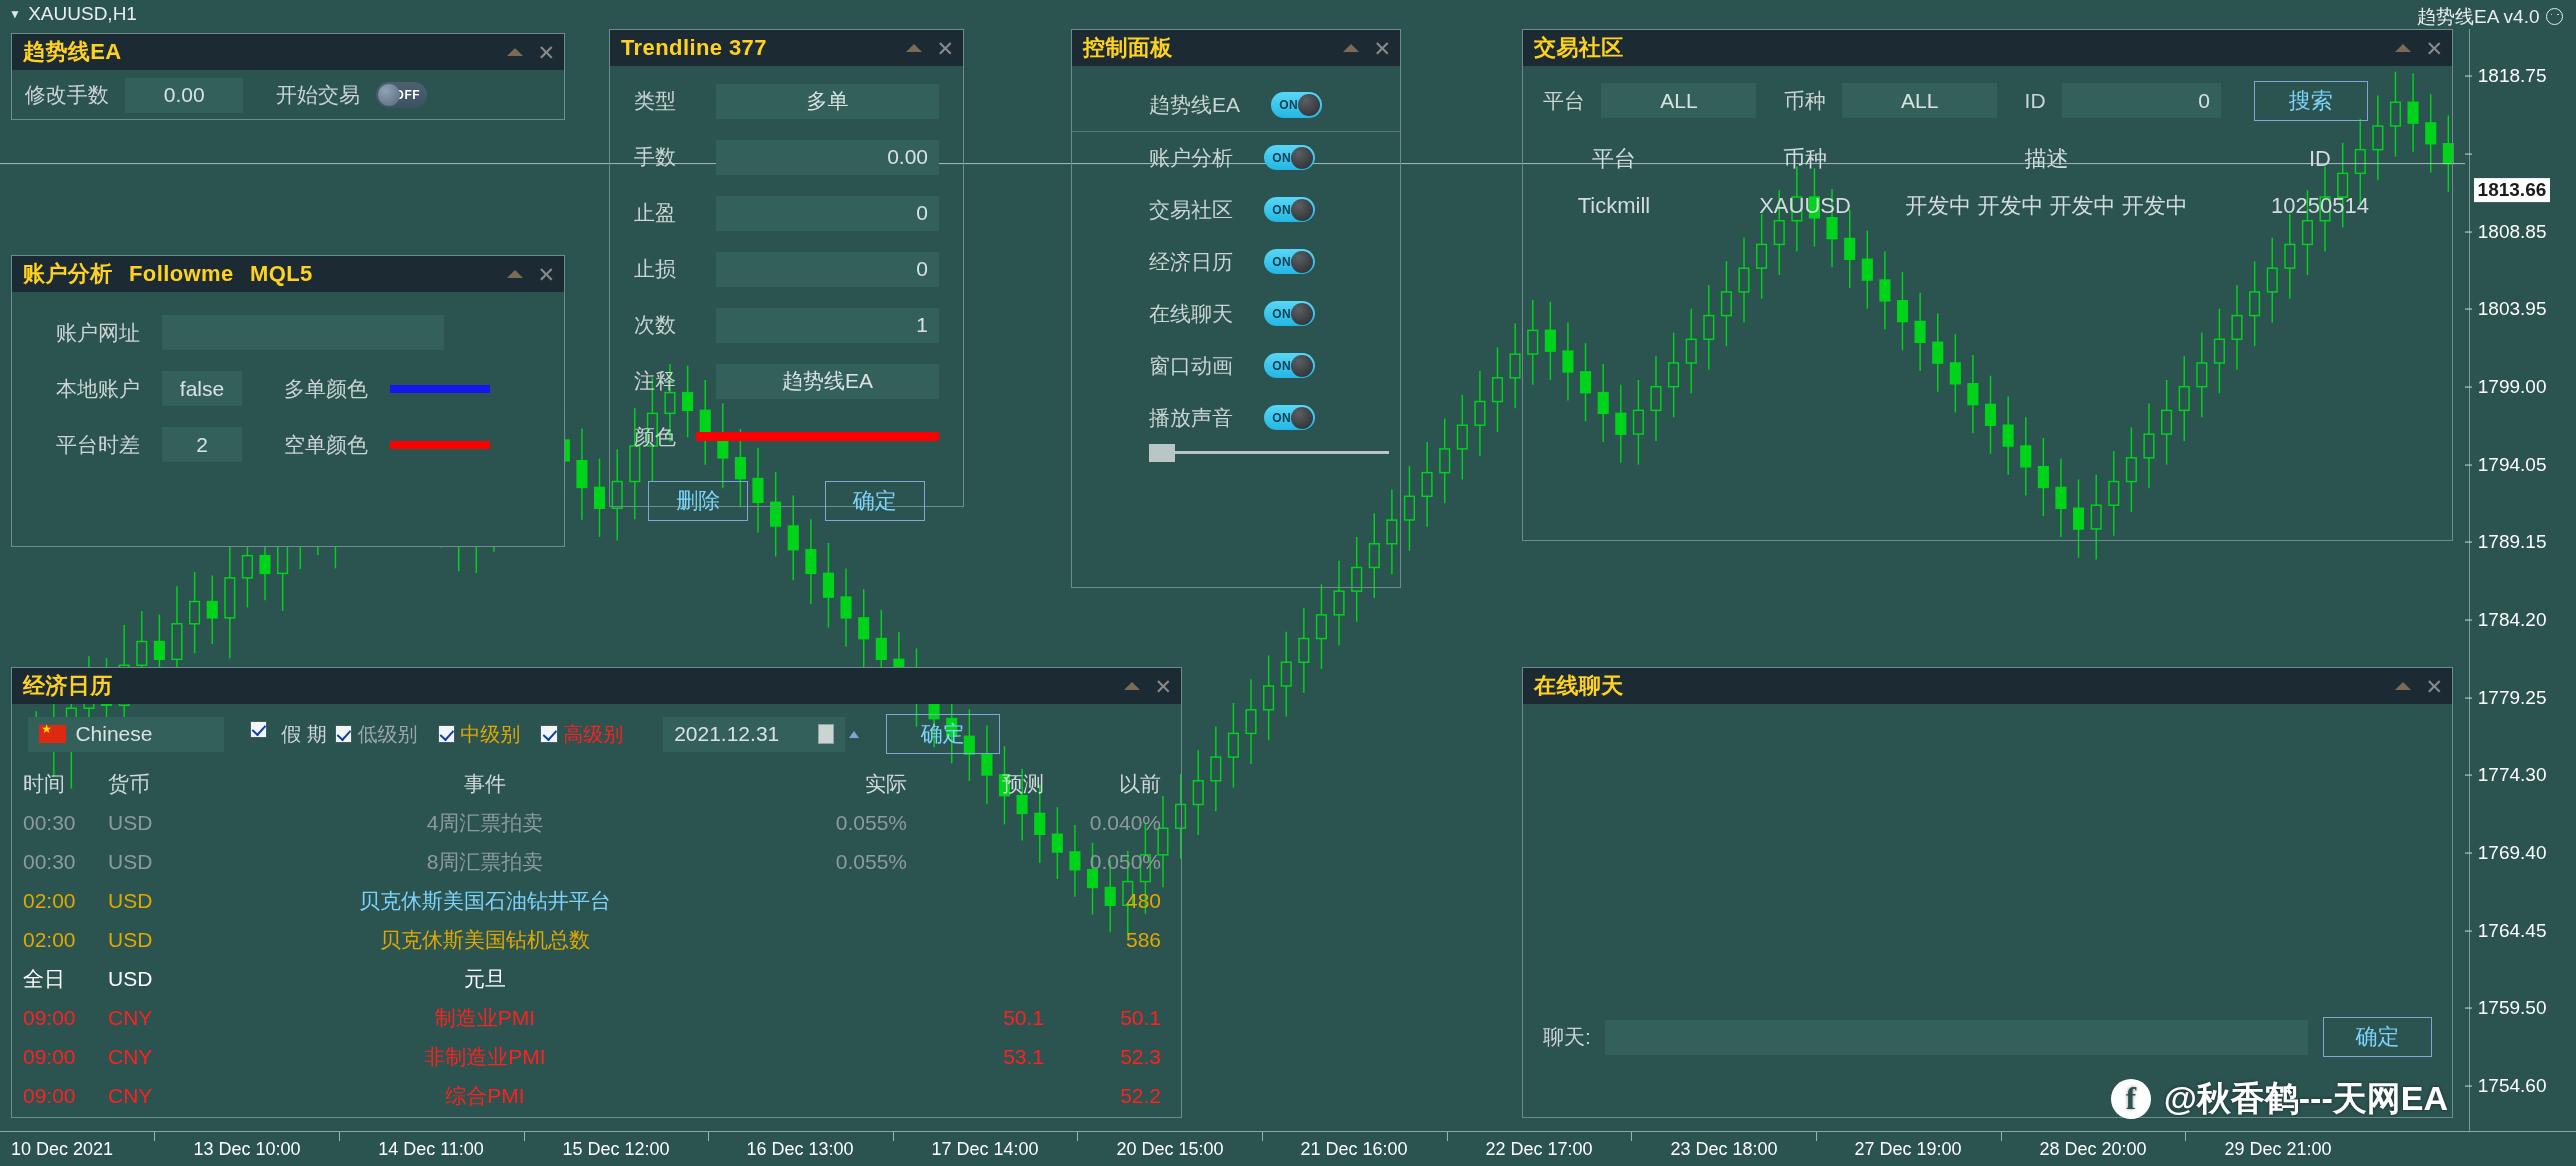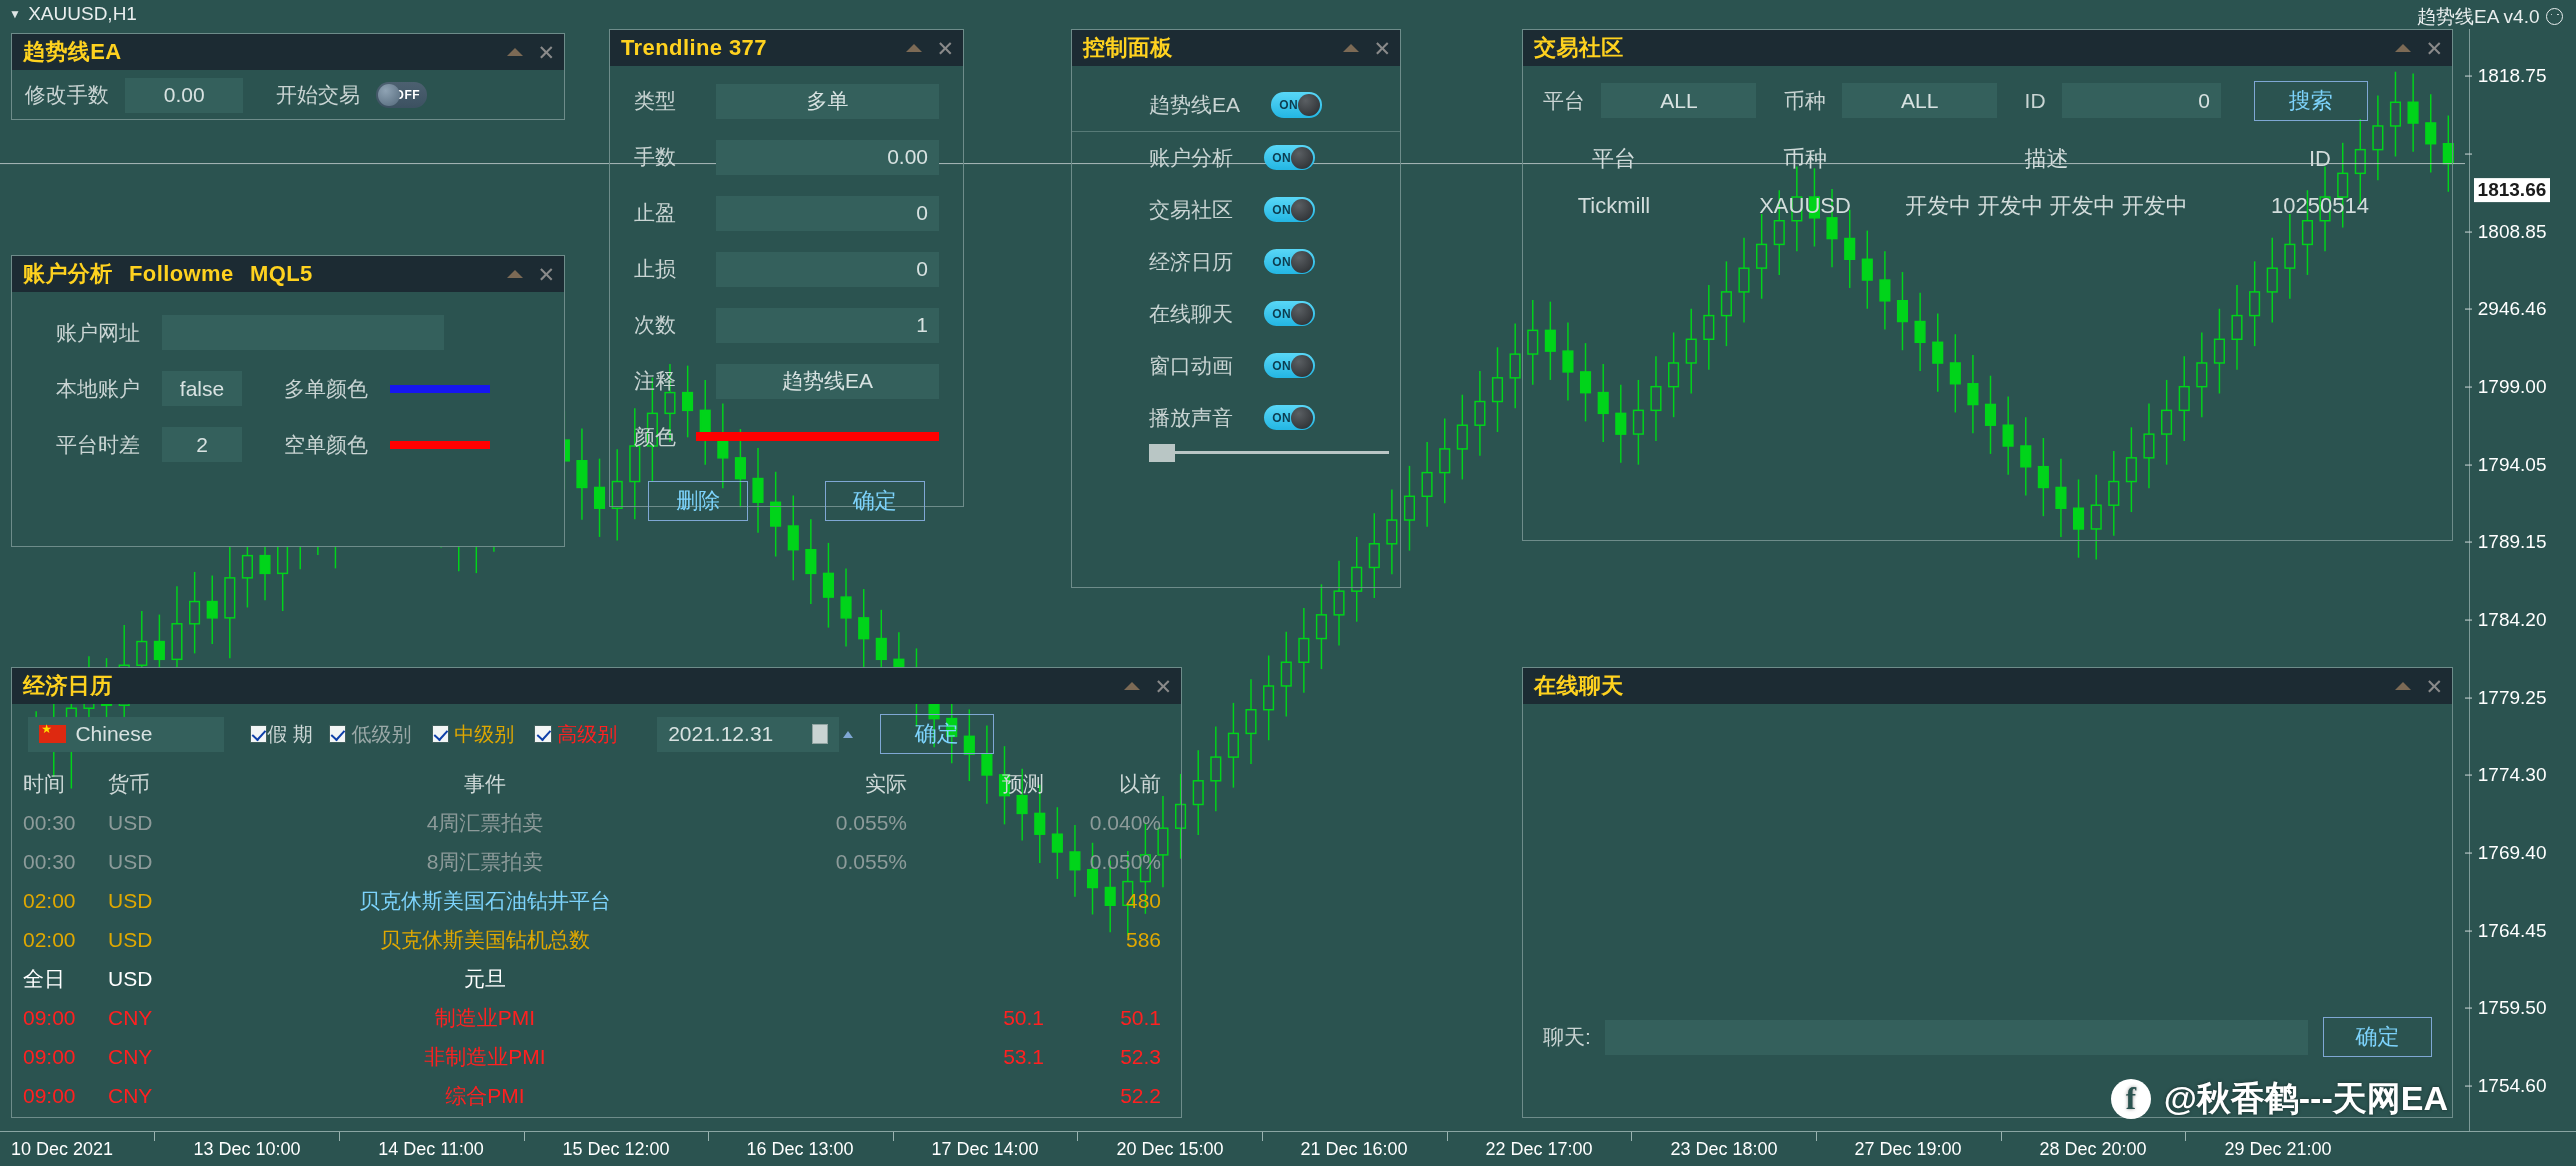--- a/index.html
+++ b/index.html
@@ -464,21 +464,21 @@
   <div class="price-axis">
     <div class="axis-vline"></div>
     <div id="price-ticks">
         <div class="axis-dash" style="top: 47px;"></div>
         <div class="tick" style="top: 47px;">1818.75</div>
         <div class="axis-dash" style="top: 125px;"></div>
         <div class="tick current" style="top: 125px; margin-top: 36px;">1813.66</div>
         <div class="axis-dash" style="top: 203px;"></div>
         <div class="tick" style="top: 203px;">1808.85</div>
         <div class="axis-dash" style="top: 280px;"></div>
-        <div class="tick" style="top: 280px;">2946.46</div>
+        <div class="tick" style="top: 280px;">1803.95</div>
         <div class="axis-dash" style="top: 358px;"></div>
         <div class="tick" style="top: 358px;">1799.00</div>
         <div class="axis-dash" style="top: 436px;"></div>
         <div class="tick" style="top: 436px;">1794.05</div>
         <div class="axis-dash" style="top: 513px;"></div>
         <div class="tick" style="top: 513px;">1789.15</div>
         <div class="axis-dash" style="top: 591px;"></div>
         <div class="tick" style="top: 591px;">1784.20</div>
         <div class="axis-dash" style="top: 669px;"></div>
         <div class="tick" style="top: 669px;">1779.25</div>
@@ -724,21 +724,21 @@
         <span class="btn-min"></span>
         <span class="btn-close">✕</span>
       </div>
     </div>
     <div class="row" style="height:60px; padding:0 16.4px; gap:0;">
       <div class="field" style="width:196px; gap:9px;">
         <span class="flagcn"></span>
         <span>Chinese</span>
       </div>
       <div id="cal-filters" style="display:flex; align-items:center; gap:0; margin-left:25.5px;">
-          <div style="display: flex; align-items: center; gap: 0; margin-right: 16px;">
+          <div style="display: flex; gap: 14px; margin-right: 8px;">
             <span class="cbx"></span>
             <span class="lbl" style="color: rgb(207, 217, 216); font-size: 20px;">假 期</span>
           </div>
           <div style="display: flex; align-items: center; gap: 5.5px; margin-right: 20px;">
             <span class="cbx"></span>
             <span class="lbl" style="color: rgb(154, 168, 167); font-size: 20px;">低级别</span>
           </div>
           <div style="display: flex; align-items: center; gap: 5.5px; margin-right: 20px;">
             <span class="cbx"></span>
             <span class="lbl" style="color: rgb(224, 168, 0); font-size: 20px;">中级别</span>

